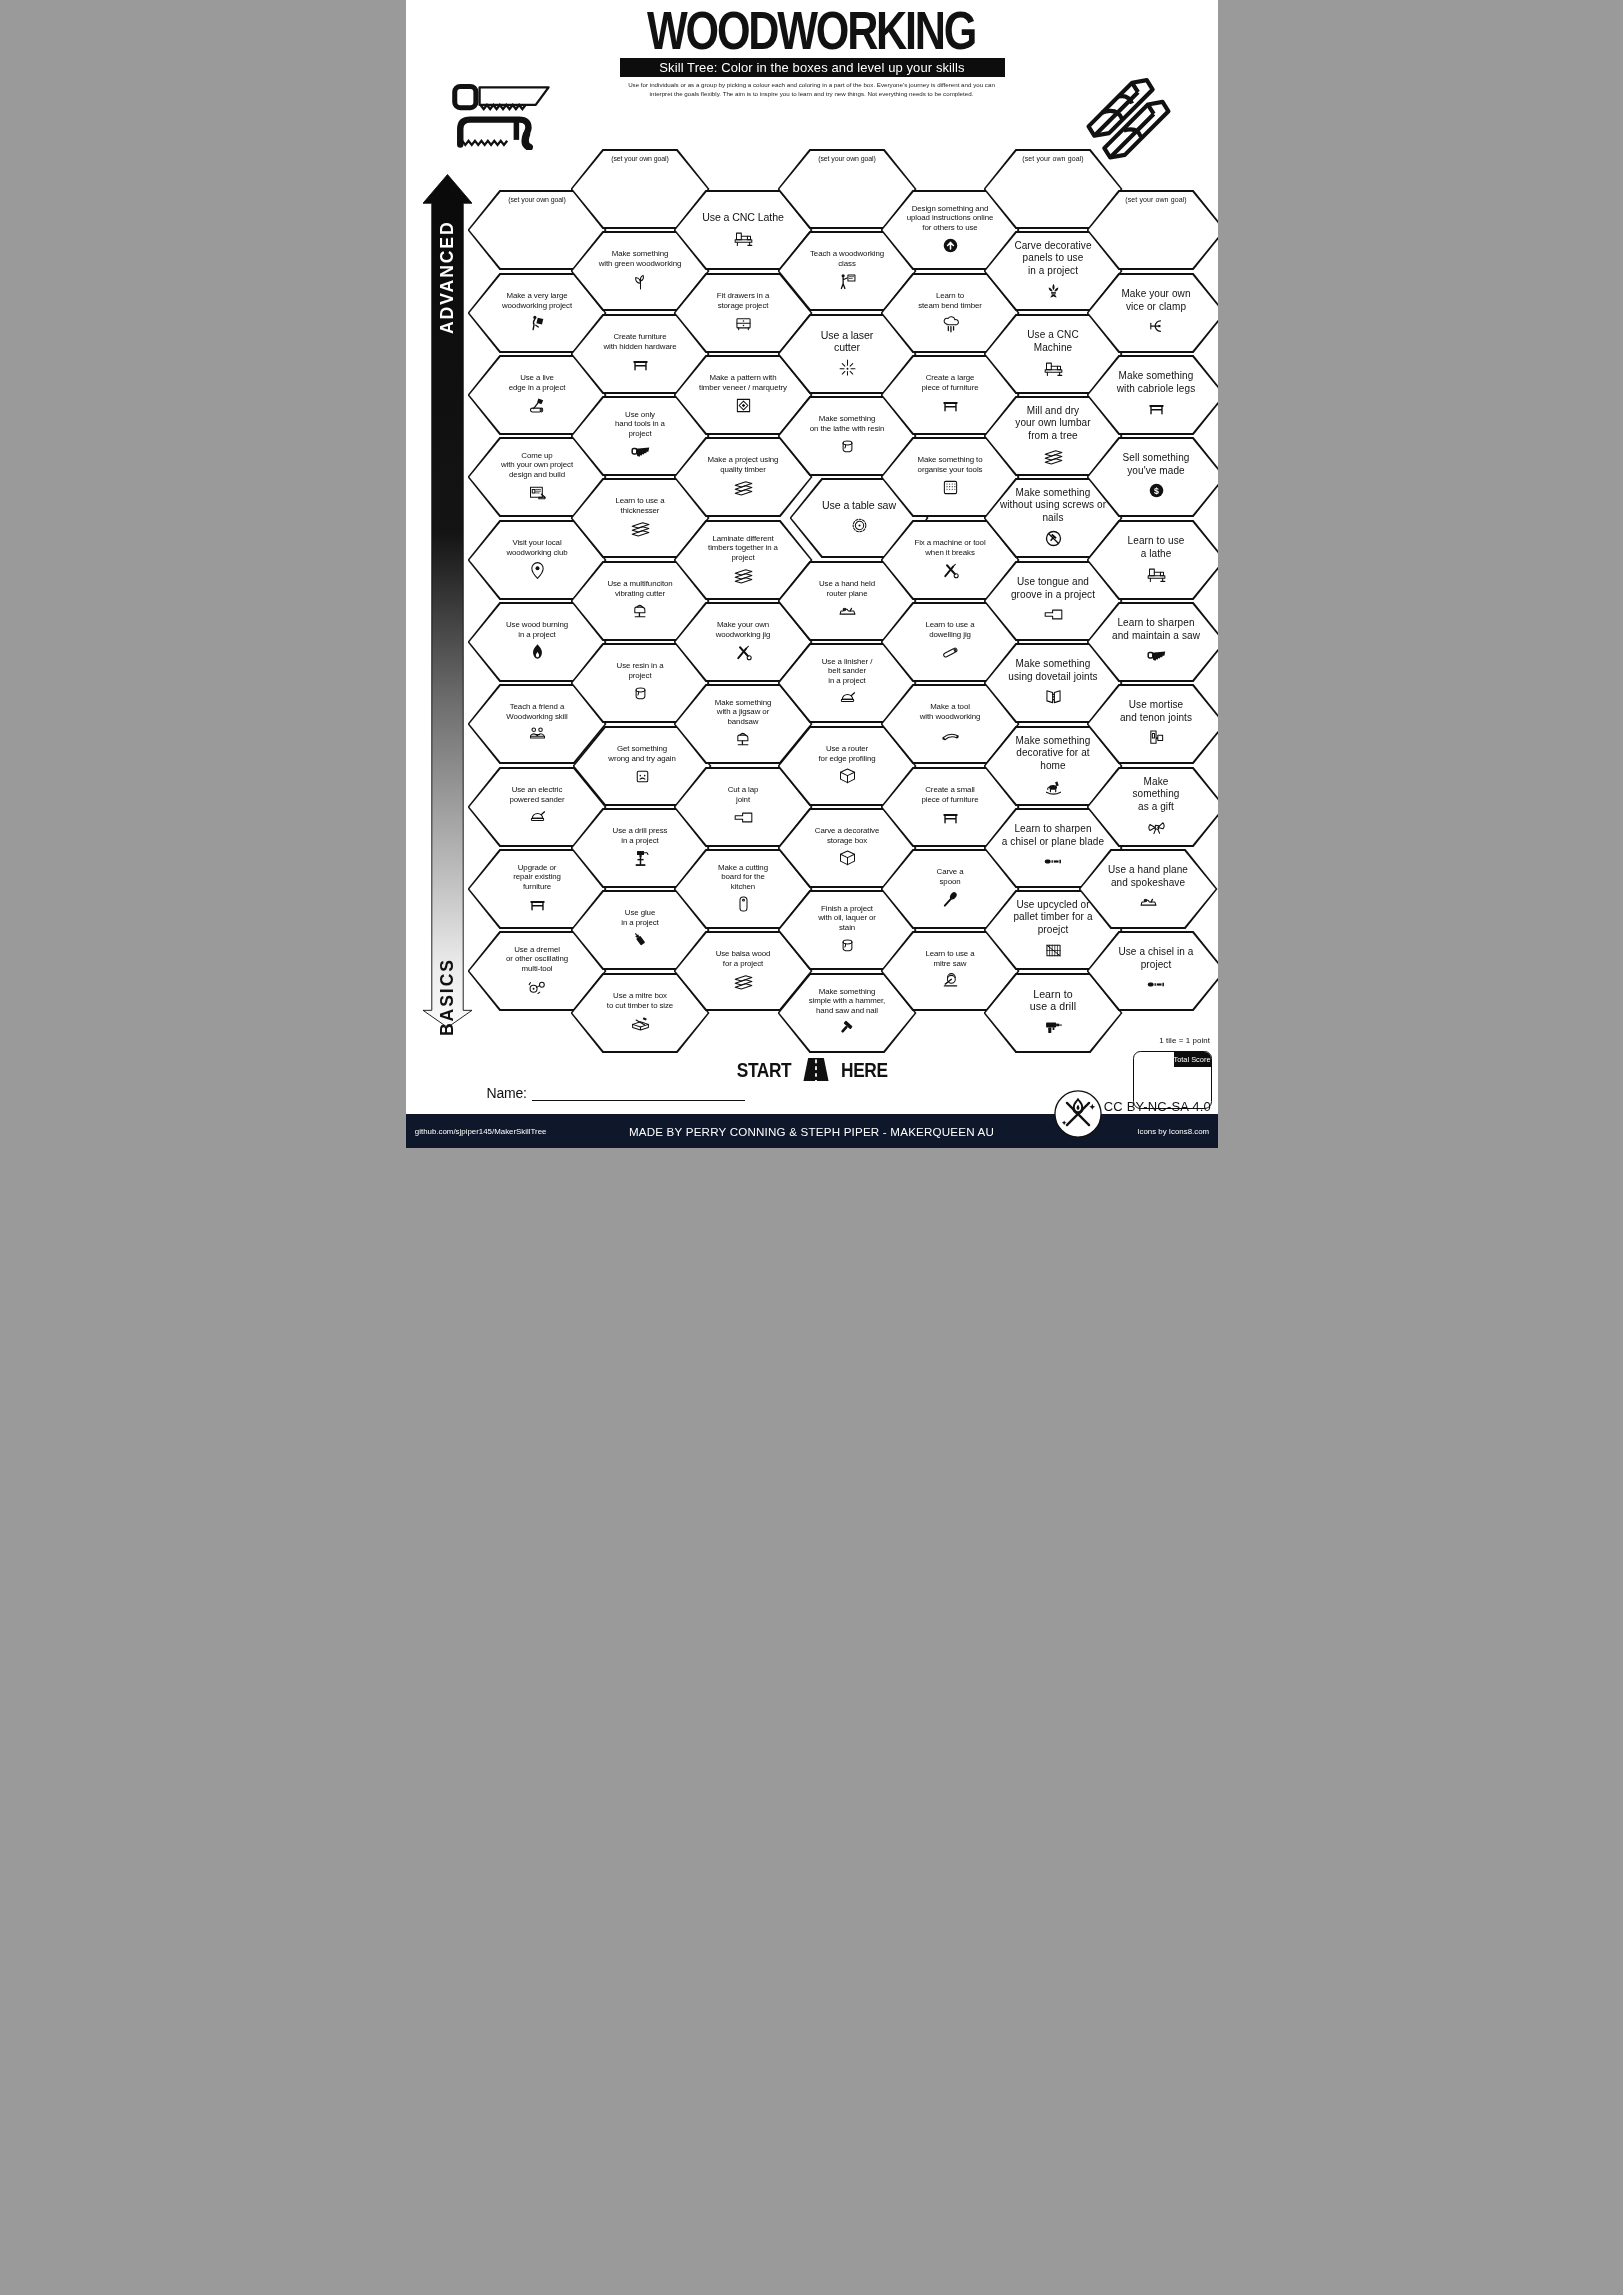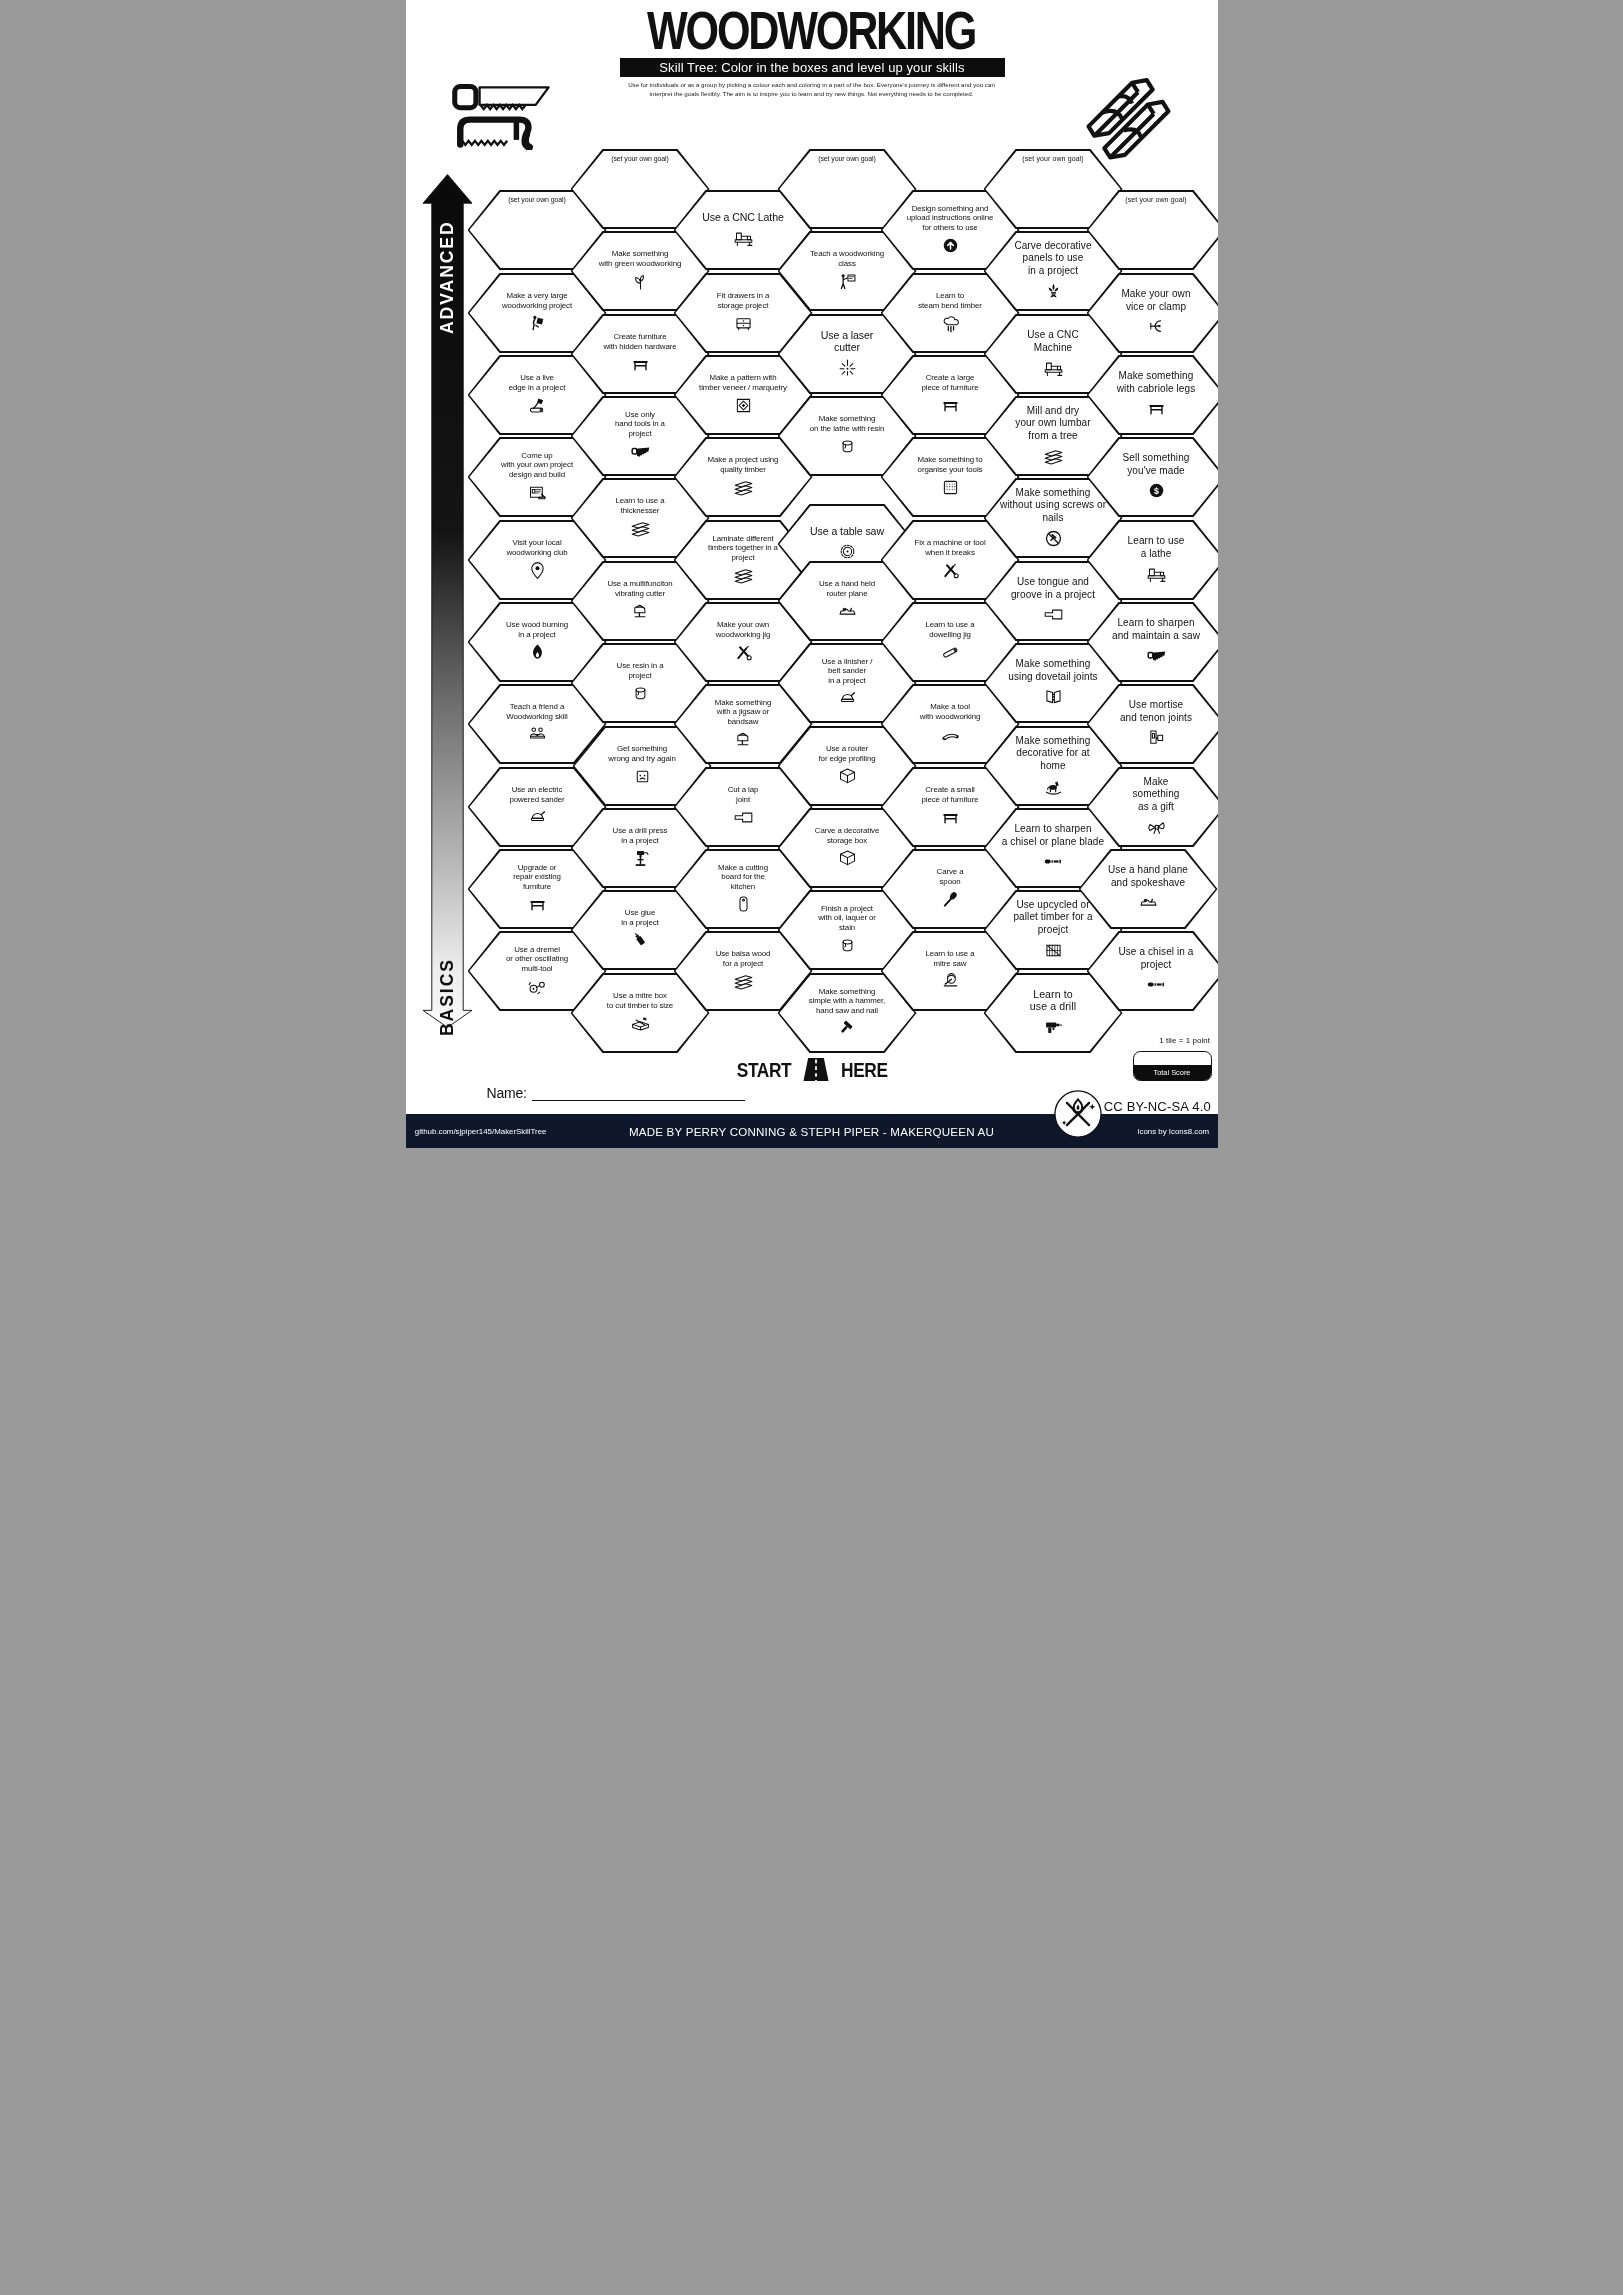--- a/index.html
+++ b/index.html
@@ -44,22 +44,22 @@
   svg .wf{fill:#fff;stroke:none}
 
   
   #startRow{position:absolute;left:0;top:1058px;width:100%;display:flex;align-items:center;justify-content:center;gap:7.4px}
   .startTxt{font-size:20.4px;font-weight:800;letter-spacing:-0.5px;transform:scaleX(.85)}
   #nameRow{position:absolute;left:81px;top:1085px;display:flex;align-items:flex-end}
   #nameRow .lbl{font-size:14px;letter-spacing:-0.2px}
   #nameLine{width:213px;height:14px;border-bottom:1.4px solid #111;margin-left:5.6px}
 
   #tilePoint{position:absolute;right:7.4px;top:1036px;font-size:7.9px;letter-spacing:0.1px}
-  #scoreBox{position:absolute;left:727px;top:1051px;width:79px;height:30px;border:1.4px solid #0d0d0d;
-            border-radius:7.4px;background:#fff;box-sizing:border-box;overflow:hidden;display:flex;flex-direction:column}
+  #scoreBox{position:absolute;left:727px;top:1051px;width:79px;height:58px;border:1.4px solid #0d0d0d;
+            border-radius:7.4px;background:#fff;box-sizing:border-box;overflow:hidden;display:flex;flex-direction:row}
   #scoreBox .blank{flex:1}
   #scoreBox .cap{height:15px;background:#0d0d0d;color:#fff;display:flex;align-items:center;justify-content:center;font-size:7.4px}
   #license{position:absolute;right:6.5px;top:1099px;font-size:13px;letter-spacing:0.2px}
 
   #footer{position:absolute;left:0;bottom:0;width:100%;height:34px;background:#0f172a;color:#fff;
           display:flex;align-items:center}
   #footer .fl{position:absolute;left:9.3px;font-size:7.9px}
   #footer .fc{position:absolute;left:0;width:100%;text-align:center;font-size:11.6px;letter-spacing:0.2px}
   #footer .fr{position:absolute;right:8.3px;font-size:7.9px}
   #logo{position:absolute;left:648px;top:1090px;z-index:5}
@@ -566,21 +566,21 @@
           <div class="hex-ic">
             <svg class="ic" viewBox="0 0 48 48">
               <path d="M14 16a10 4.5 0 0 1 20 0"></path>
               <path d="M14 16a10 4.5 0 0 0 20 0"></path>
               <path d="M14 16v14a10 6 0 0 0 20 0V16"></path>
               <path d="M19.5 20q.6 5-1.5 7.5"></path>
             </svg>
           </div>
         </div>
       </div>
-      <div class="hex fn big" style="left: 372px; top: 478px; margin-top: 26px;">
+      <div class="hex fn big" style="left: 384px; top: 478px;">
         <div class="hex-in">
           <div class="hex-label">Use a table saw</div>
           <div class="hex-ic">
             <svg class="ic" viewBox="0 0 48 48">
               <circle cx="24" cy="24" r="14.5" stroke-dasharray="5 3.2"></circle>
               <circle cx="24" cy="24" r="9.5"></circle>
               <circle class="f" cx="24" cy="24" r="2.4"></circle>
             </svg>
           </div>
         </div>

